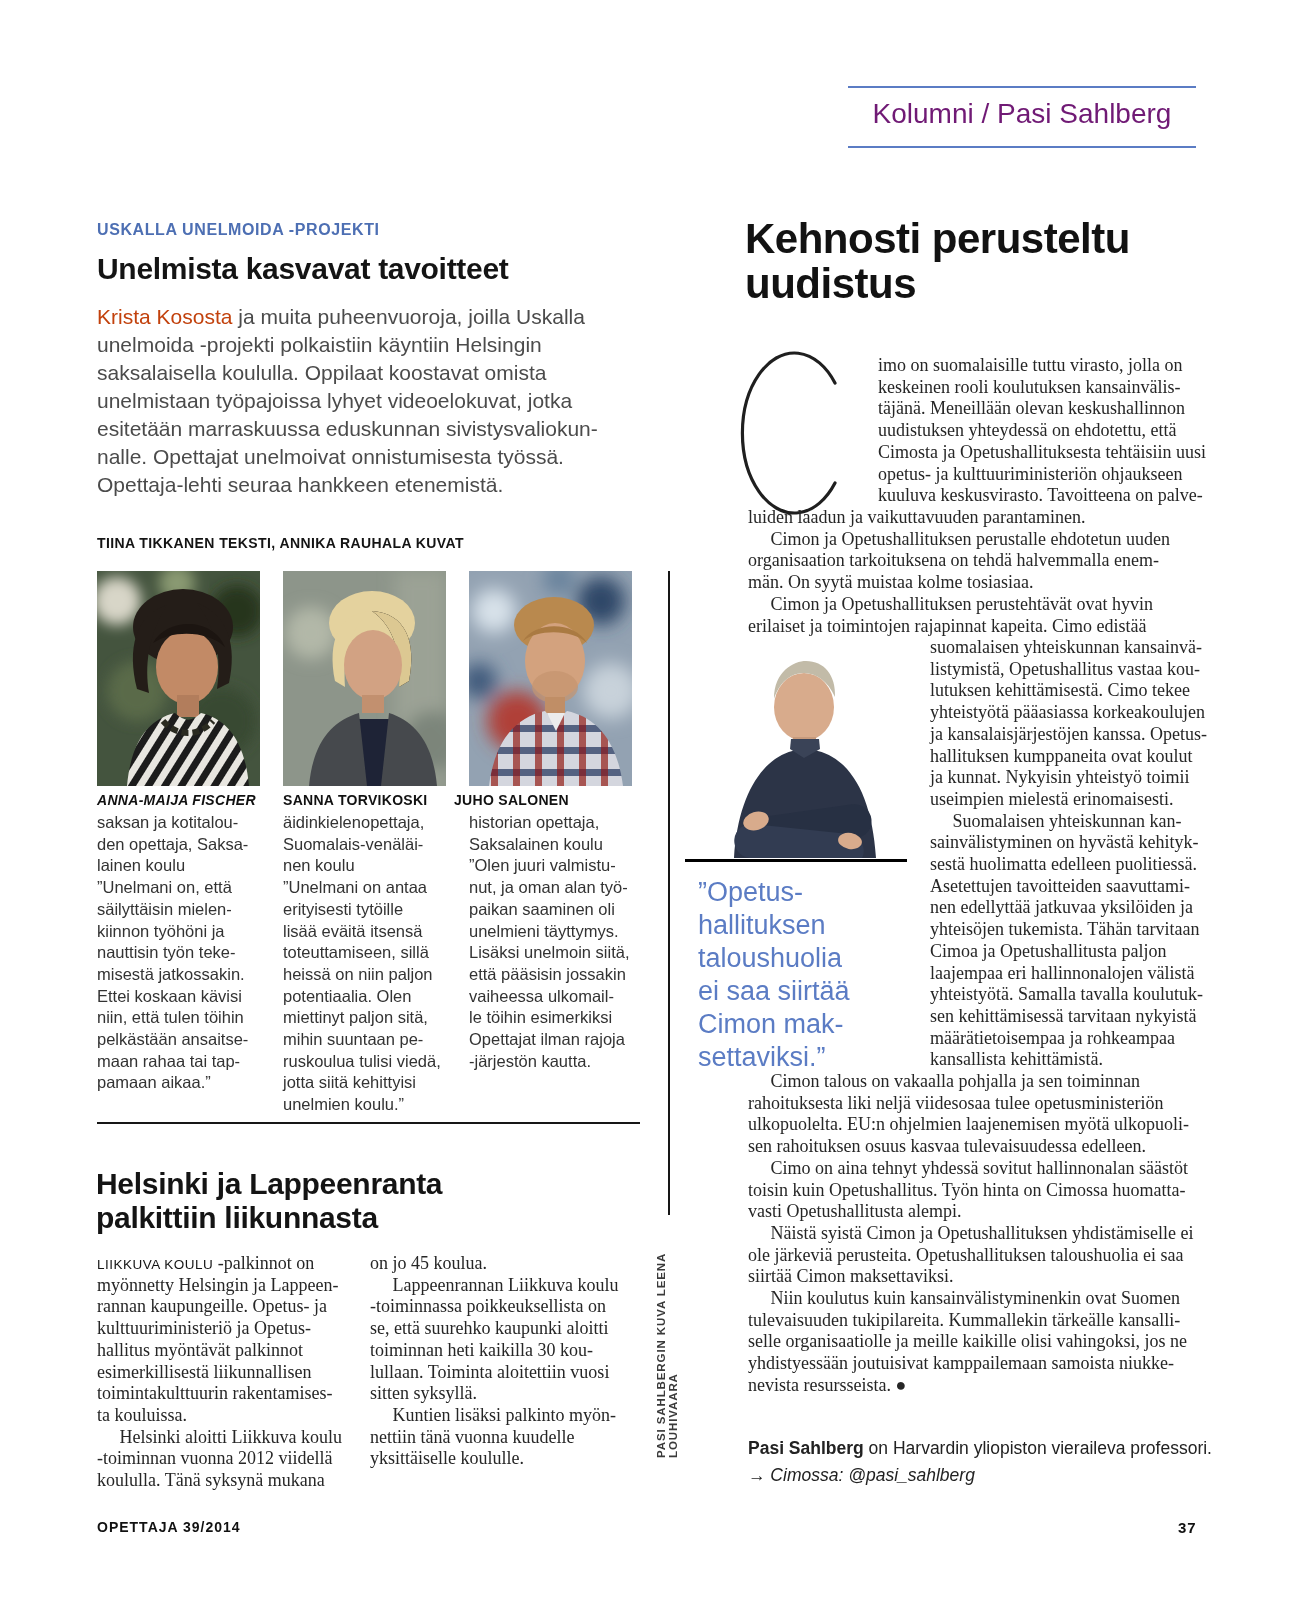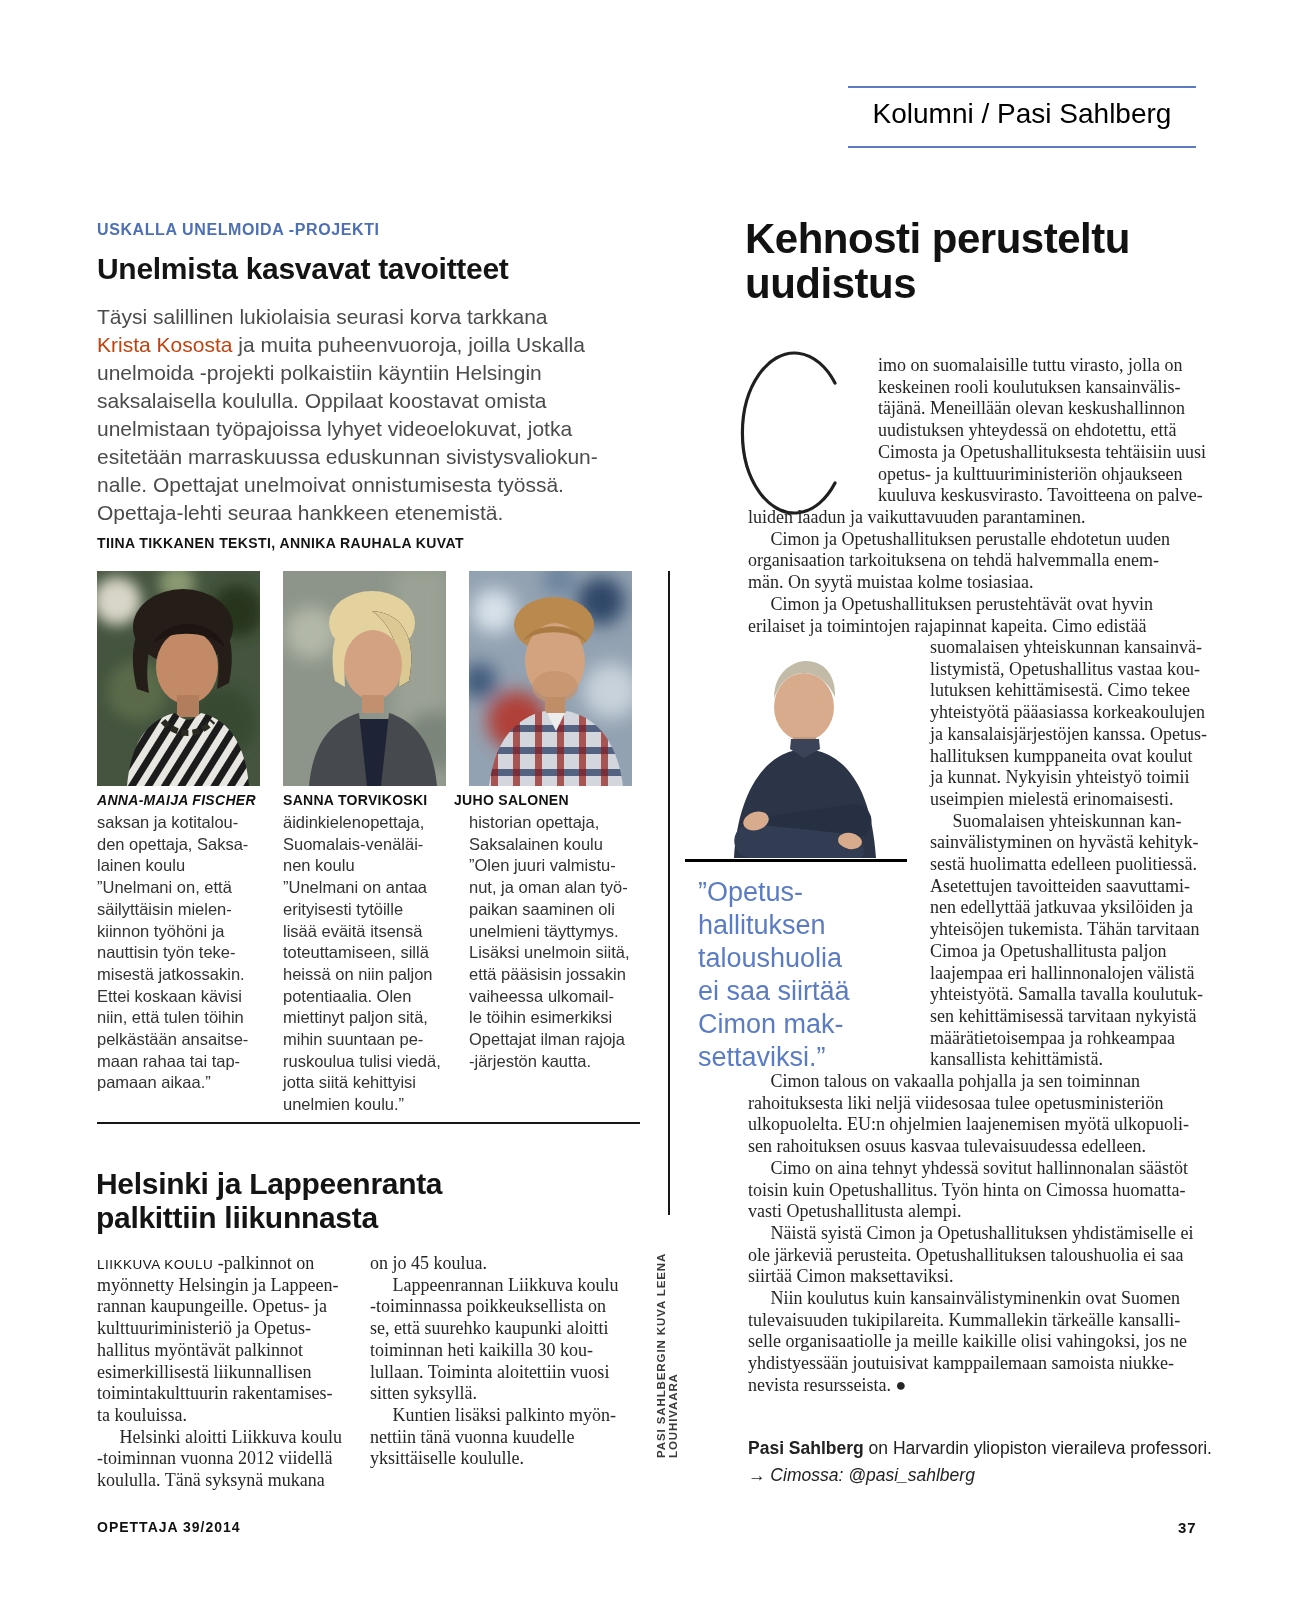--- a/index.html
+++ b/index.html
@@ -1,21 +1,21 @@
 <!DOCTYPE html>
 <html><head>
 <meta charset="utf-8">
 <style>
   html,body{margin:0;padding:0;background:#ffffff;}
   body{width:1313px;height:1598px;position:relative;overflow:hidden;
        font-family:"Liberation Sans",sans-serif;}
   .abs{position:absolute;}
   .pre{white-space:pre;}
 
-  .kolumni-label{font-size:28px;color:#000000;text-align:center;}
+  .kolumni-label{font-size:28px;color:#701a75;text-align:center;}
   .rule-blue{background:#5b7cc4;height:2px;}
   .kicker{font-weight:700;font-size:16px;letter-spacing:.6px;color:#4d6fb3;}
   .h1{font-weight:700;font-size:30px;line-height:34px;color:#141414;letter-spacing:-.3px;}
   .intro{font-size:21px;line-height:28px;color:#4b4b4b;}
   .intro-bold{font-weight:400;color:#c2410c;}
   .byline{font-weight:700;font-size:14px;letter-spacing:.4px;color:#141414;}
   .pname{font-weight:700;font-size:14px;letter-spacing:.3px;color:#111;}
   .caption{font-size:16.5px;line-height:21.7px;color:#333;}
   .sbody{font-family:"Liberation Serif",serif;font-size:18px;line-height:21.7px;color:#262626;}
   .leadin{font-family:"Liberation Sans",sans-serif;font-weight:400;font-size:13.5px;letter-spacing:.5px;color:#141414;}
@@ -33,21 +33,20 @@
 <body>
 
 <div class="abs rule-blue" style="left:848px;top:86px;width:348px;"></div>
 <div class="abs kolumni-label" style="left:848px;top:98px;width:348px;">Kolumni / Pasi Sahlberg</div>
 <div class="abs rule-blue" style="left:848px;top:146px;width:348px;"></div>
 
 <div class="abs kicker" style="left:97px;top:221px;">USKALLA UNELMOIDA -PROJEKTI</div>
 <div class="abs h1" style="left:97px;top:252px;width:560px;">Unelmista kasvavat tavoitteet</div>
 
 <div class="abs intro" style="left:97px;top:303px;width:575px;">
-  <div class="pre">Täysi salillinen lukiolaisia seurasi korva tarkkana</div>
   <div class="pre"><span class="intro-bold">Krista Kososta</span><span> ja muita puheenvuoroja, joilla Uskalla</span></div>
   <div class="pre">unelmoida -projekti polkaistiin käyntiin Helsingin
 saksalaisella koululla. Oppilaat koostavat omista
 unelmistaan työpajoissa lyhyet videoelokuvat, jotka
 esitetään marraskuussa eduskunnan sivistysvaliokun-
 nalle. Opettajat unelmoivat onnistumisesta työssä.
 Opettaja-lehti seuraa hankkeen etenemistä.</div>
 </div>
 <div class="abs byline" style="left:97px;top:535px;">TIINA TIKKANEN TEKSTI, ANNIKA RAUHALA KUVAT</div>
 

